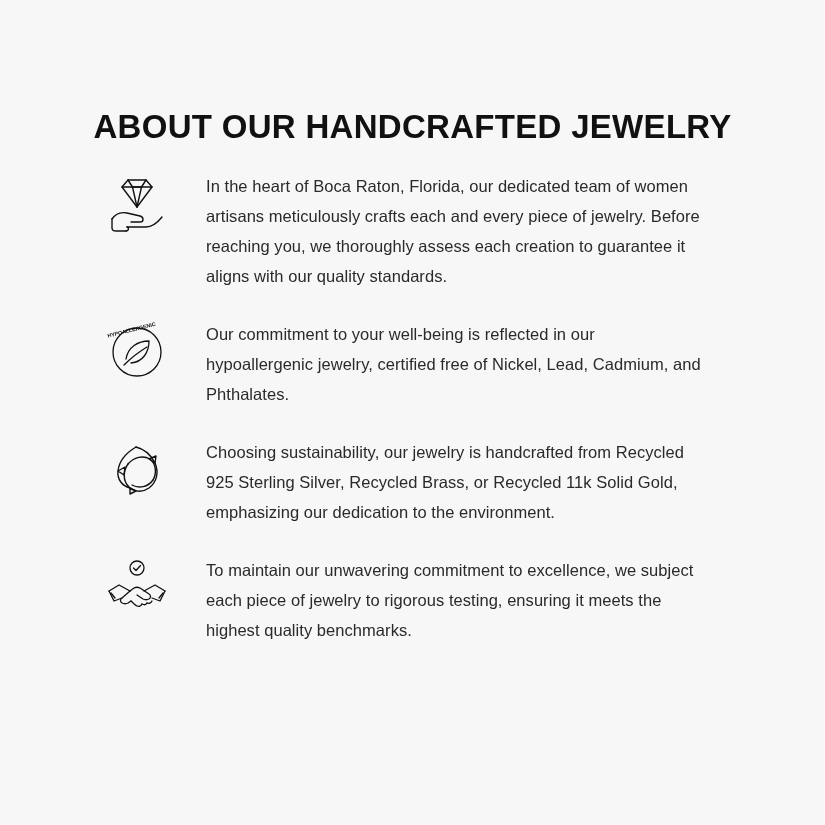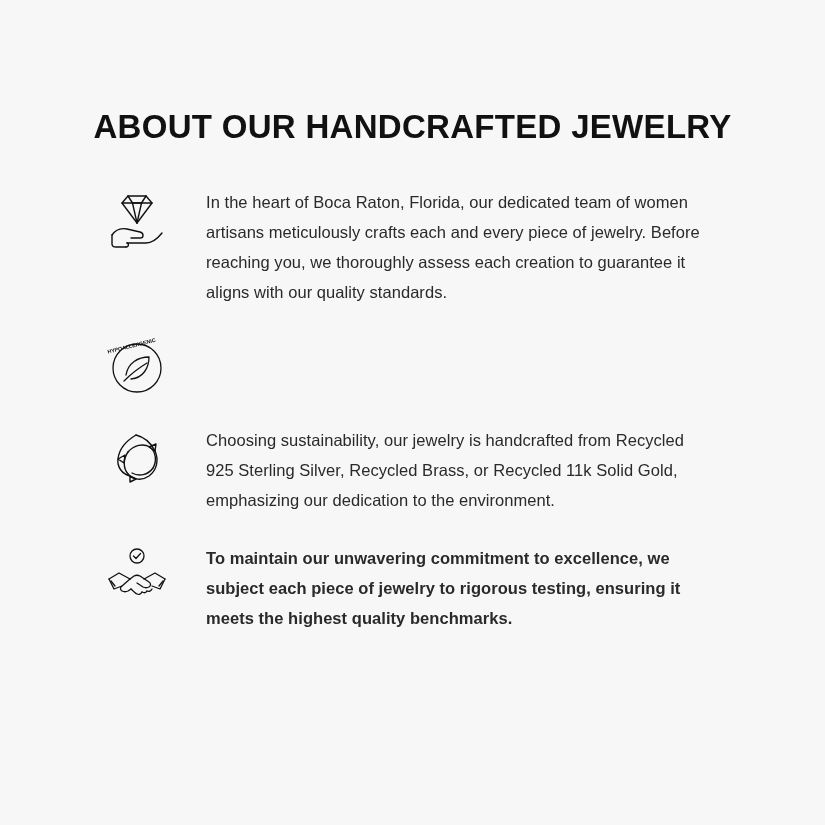--- a/index.html
+++ b/index.html
@@ -27,32 +27,31 @@
     font-size: 33px;
     line-height: 48px;
     letter-spacing: 0.3px;
     color: #111111;
     margin: 0;
     padding-top: 103px;
     padding-left: 60px;
     padding-right: 60px;
   }
   .features {
-    margin-top: 36px;
+    margin-top: 20px;
     padding-left: 106px;
     padding-right: 100px;
   }
   .feature {
     display: flex;
     align-items: flex-start;
     margin-bottom: 28px;
   }
   .feature:last-child {
     margin-bottom: 0;
-    font-weight: bold;
   }
   .feature-icon {
     flex: 0 0 auto;
     width: 62px;
     height: 62px;
     margin-right: 38px;
     margin-top: 2px;
     display: flex;
     align-items: center;
     justify-content: center;
@@ -105,20 +104,21 @@
     <div class="feature f2">
       <div class="feature-icon">
         <svg width="62" height="62" viewBox="0 0 62 62" fill="none" stroke="#111" stroke-width="1.3" stroke-linecap="round" stroke-linejoin="round">
           <circle cx="31" cy="33" r="24"></circle>
           <path d="M20 40 C22 28 32 22 43 22 C43 33 37 43 25 44"></path>
           <path d="M18 46 C24 40 31 34 41 28"></path>
           <path d="M10 18 A26 26 0 0 1 52 18" stroke-dasharray="0" opacity="0"></path>
           <text x="31" y="12" font-family="Liberation Sans, sans-serif" font-size="5.3" font-weight="bold" fill="#111" stroke="none" text-anchor="middle" transform="rotate(-14 31 33)">HYPOALLERGENIC</text>
         </svg>
       </div>
+      <div class="feature-text">Our commitment to your well-being is reflected in our hypoallergenic jewelry, certified free of Nickel, Lead, Cadmium, and Phthalates.</div>
     </div>
 
     <div class="feature f3">
       <div class="feature-icon">
         <svg width="62" height="62" viewBox="0 0 62 62" fill="none" stroke="#111" stroke-width="1.4" stroke-linecap="round" stroke-linejoin="round">
           <path d="M31 6 C18 12 10 22 10 33 C10 44 19 53 31 53 C43 53 52 44 52 33 C52 22 44 12 31 6 Z" opacity="0"></path>
           <path d="M30 8 C20 14 13 22 12 32 C11 40 16 47 24 49"></path>
           <path d="M30 8 C38 10 45 16 49 24"></path>
           <path d="M49 24 C53 33 51 43 43 49 C36 54 27 53 22 47"></path>
           <path d="M22 47 C17 41 17 32 22 25"></path>

